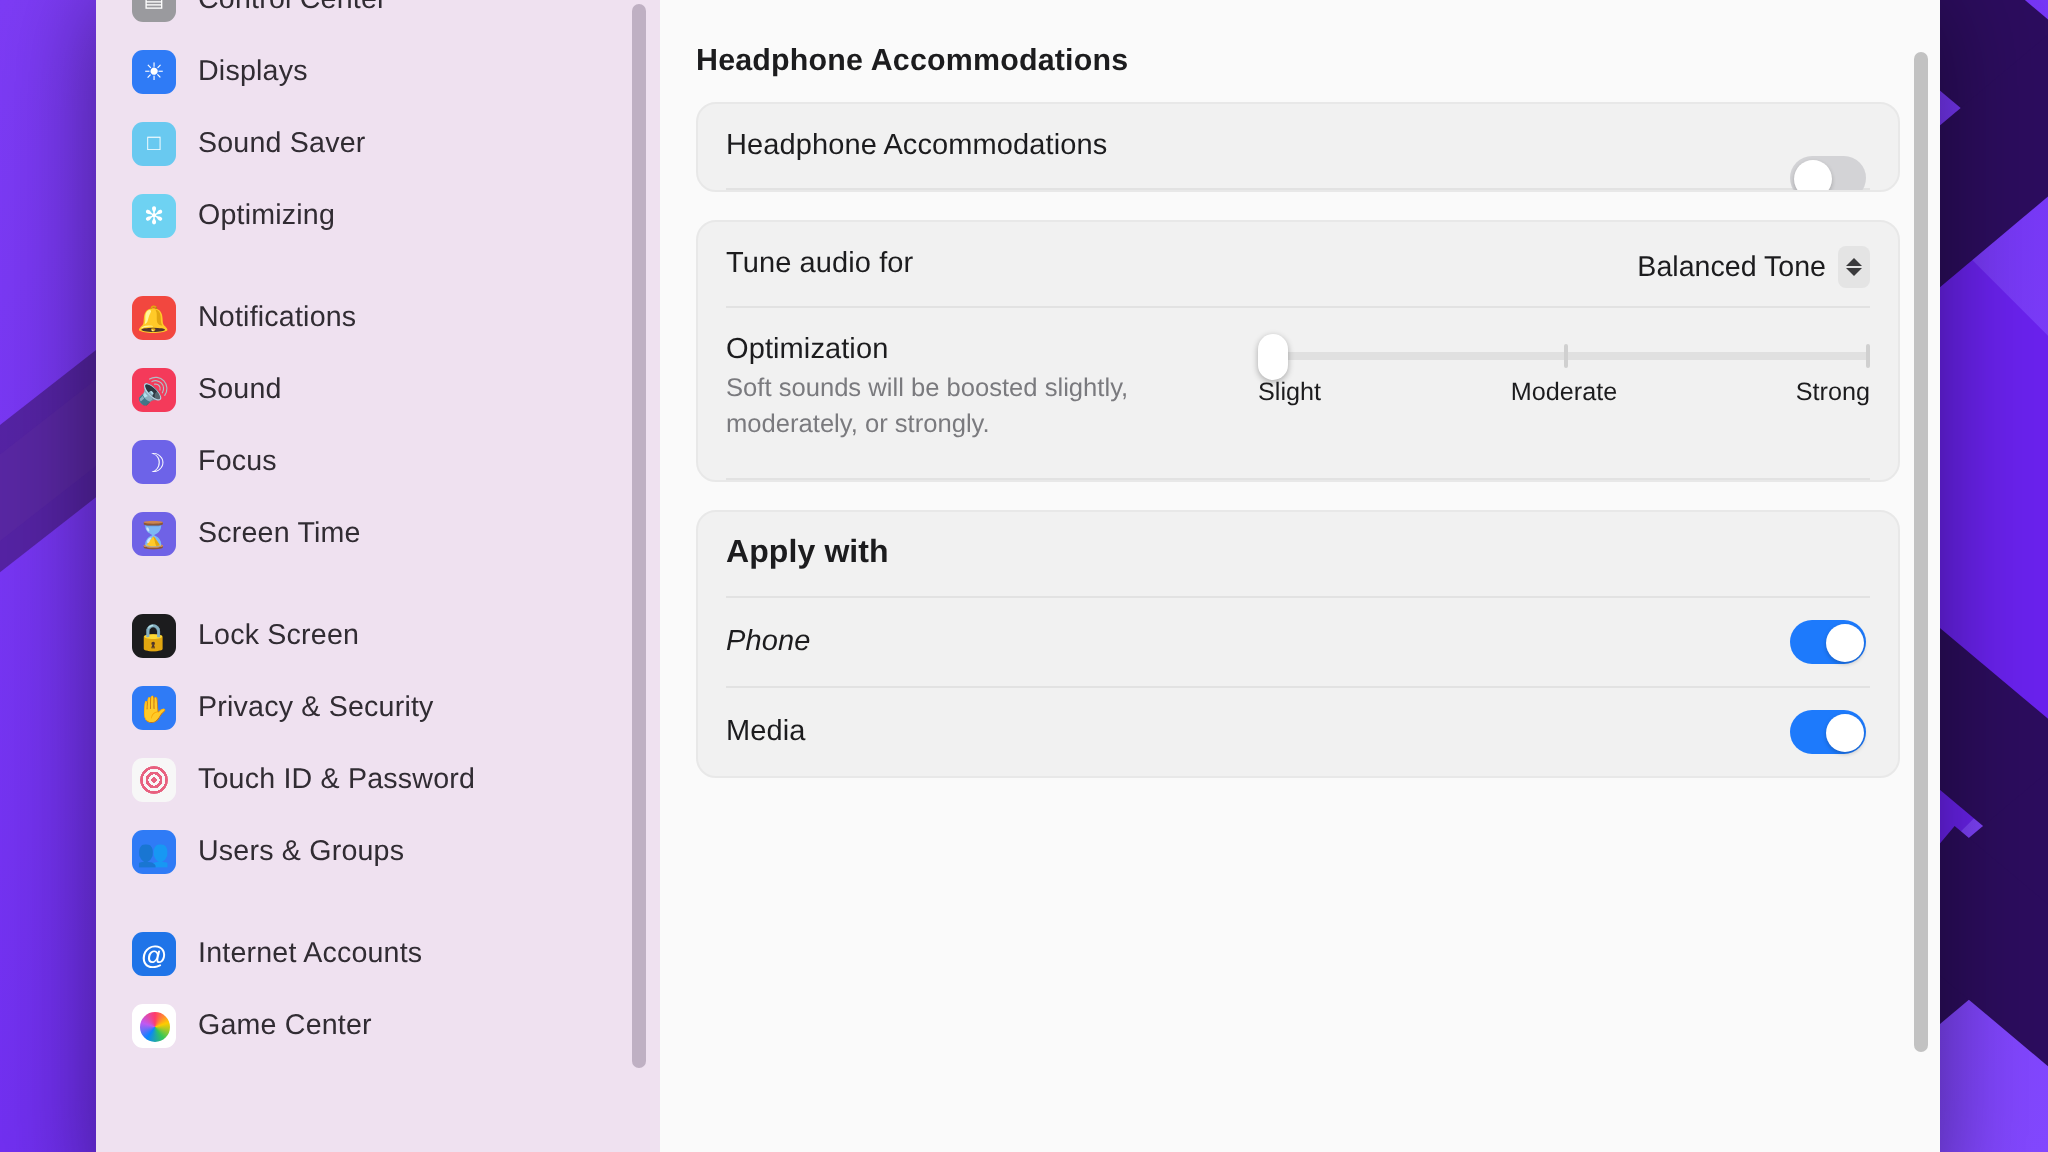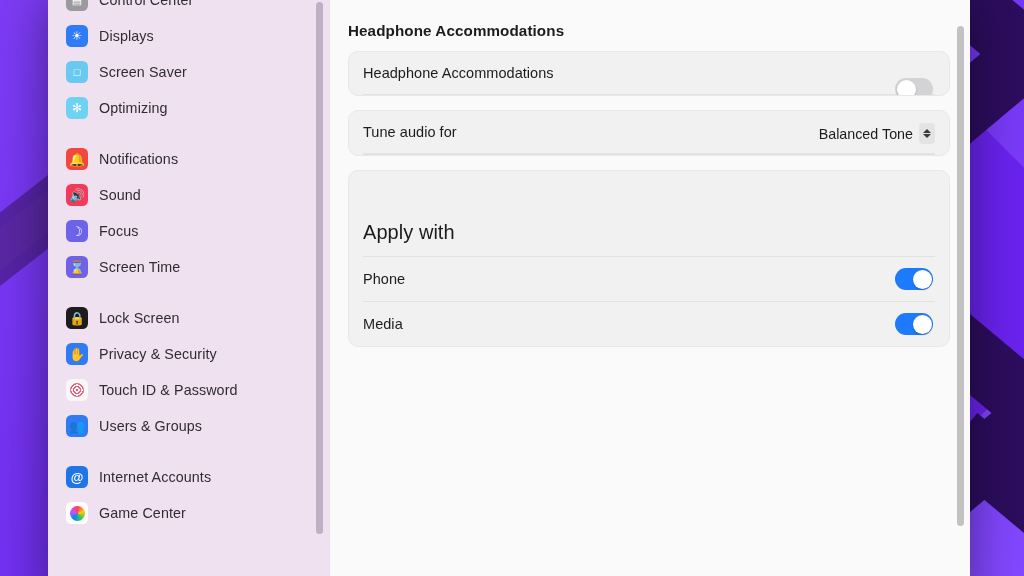--- a/index.html
+++ b/index.html
@@ -148,21 +148,21 @@
     height: 1px;
     background: #e2e2e2;
     margin: 0 14px;
   }
 
   .row-title {
     font-size: 14.5px;
     color: #1c1c1e;
     letter-spacing: .05px;
   }
-  .row-title.bold { font-weight: normal; font-size: 20px; margin-top: 38px; }
+  .row-title.bold { font-weight: bold; font-size: 16px; }
   .row-sub {
     font-size: 12.8px;
     color: #7a7a7e;
     line-height: 1.42;
     margin-top: 2px;
     max-width: 510px;
   }
 
   
   .toggle {
@@ -315,21 +315,21 @@
         <div class="side-item">
           <span class="ico" style="background: rgb(47, 123, 246);">
             <span class="glyph" style="font-size: 12px;">☀</span>
           </span>
           <span class="lbl">Displays</span>
         </div>
         <div class="side-item">
           <span class="ico" style="background: rgb(105, 201, 240);">
             <span class="glyph" style="font-size: 11px;">□</span>
           </span>
-          <span class="lbl">Screen Saver</span>
+          <span class="lbl">Sound Saver</span>
         </div>
         <div class="side-item">
           <span class="ico" style="background: rgb(110, 210, 242);">
             <span class="glyph" style="font-size: 12px;">✻</span>
           </span>
           <span class="lbl">Optimizing</span>
         </div>
         <div class="side-gap"></div>
         <div class="side-item">
           <span class="ico" style="background: rgb(242, 71, 63);">
@@ -419,32 +419,49 @@
           <span class="pval">Balanced Tone</span>
           <span class="chevbox">
             <span class="up"></span>
               <span class="down"></span>
           </span>
         </div>
       </div>
 
       <div class="divider"></div>
 
+      <div class="row" style="padding-bottom:18px;">
+        <div class="row-title">Optimization</div>
+        <div class="row-sub" style="max-width:250px;">Soft sounds will be boosted slightly, moderately, or strongly.</div>
+
+        <div class="slider-wrap">
+          <div class="track">
+            <div class="tick" style="left:50%;"></div>
+            <div class="tick" style="right:0;"></div>
+            <div class="thumb"></div>
+          </div>
+          <div class="slider-labels">
+            <span style="left:0;">Slight</span>
+            <span style="left:50%;transform:translateX(-50%);">Moderate</span>
+            <span style="right:0;">Strong</span>
+          </div>
+        </div>
+      </div>
 
       <div class="divider"></div>
 
     </div>
 
     <div class="card">
       <div class="row" style="padding-top:12px;padding-bottom:12px;">
         <div class="row-title bold">Apply with</div>
       </div>
       <div class="divider"></div>
 
-      <div class="row" style="padding-top:14px;padding-bottom:14px;">
+      <div class="row" style="padding-top:14px;padding-bottom:14px;font-style:italic;">
         <div class="row-title">Phone</div>
         <div class="toggle on">
           <div class="knob"></div>
         </div>
       </div>
       <div class="divider"></div>
 
       <div class="row" style="padding-top:14px;padding-bottom:14px;">
         <div class="row-title">Media</div>
         <div class="toggle on">

